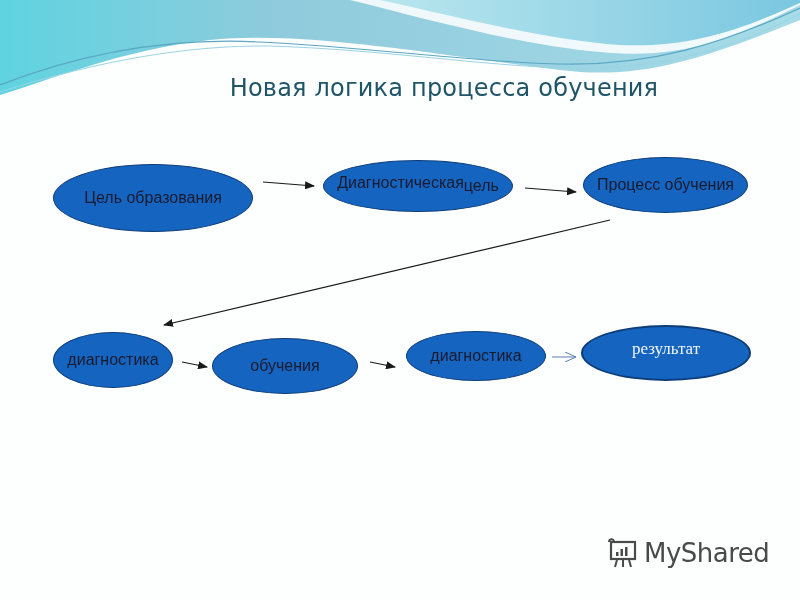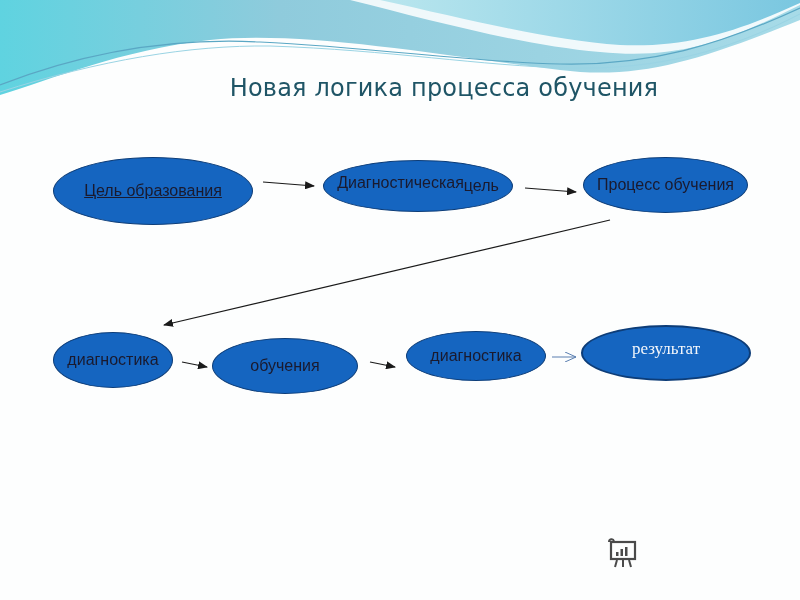--- a/index.html
+++ b/index.html
@@ -47,21 +47,21 @@
     </marker>
   </defs>
   <line x1="263" y1="182" x2="314" y2="186" stroke="#1a1a1a" stroke-width="1.2" marker-end="url(#ah)"></line>
   <line x1="525" y1="188" x2="576" y2="192" stroke="#1a1a1a" stroke-width="1.2" marker-end="url(#ah)"></line>
   <line x1="610" y1="220" x2="164" y2="325" stroke="#1a1a1a" stroke-width="1.2" marker-end="url(#ah)"></line>
   <line x1="182" y1="362" x2="207" y2="367" stroke="#1a1a1a" stroke-width="1.2" marker-end="url(#ah)"></line>
   <line x1="370" y1="362" x2="395" y2="367" stroke="#1a1a1a" stroke-width="1.2" marker-end="url(#ah)"></line>
   <line x1="552" y1="357" x2="576" y2="357" stroke="#5a7fb0" stroke-width="1" marker-end="url(#ah2)"></line>
 </svg>
 
-<div class="node" style="left:53px; top:157px; width:200px; height:68px;text-decoration:underline;">
+<div class="node" style="left:53px; top:164px; width:200px; height:68px;">
   <span>Цель образования</span>
 </div>
 
 <div class="node" style="left:323px; top:160px; width:190px; height:52px; flex-direction:row;">
   <span style="margin-top:-6px;">Диагностическая</span>
   <span>цель</span>
 </div>
 
 <div class="node" style="left:583px; top:157px; width:165px; height:56px;">
   <span>Процесс обучения</span>
@@ -87,13 +87,14 @@
   <svg width="34" height="34" viewBox="0 0 34 34">
     <rect x="5" y="6" width="24" height="17" fill="none" stroke="#4a4a4a" stroke-width="2.2"></rect>
     <path d="M3,6 C3,3 7,2 8,5" fill="none" stroke="#4a4a4a" stroke-width="2"></path>
     <rect x="10" y="16" width="2.5" height="4" fill="#4a4a4a"></rect>
     <rect x="14.5" y="13" width="2.5" height="7" fill="#4a4a4a"></rect>
     <rect x="19" y="11" width="2.5" height="9" fill="#4a4a4a"></rect>
     <line x1="11" y1="24" x2="9" y2="31" stroke="#4a4a4a" stroke-width="2"></line>
     <line x1="17" y1="24" x2="17" y2="31" stroke="#4a4a4a" stroke-width="2"></line>
     <line x1="23" y1="24" x2="25" y2="31" stroke="#4a4a4a" stroke-width="2"></line>
   </svg>
+  <span class="logo-text">MyShared</span>
 </div>
 
 </body></html>

